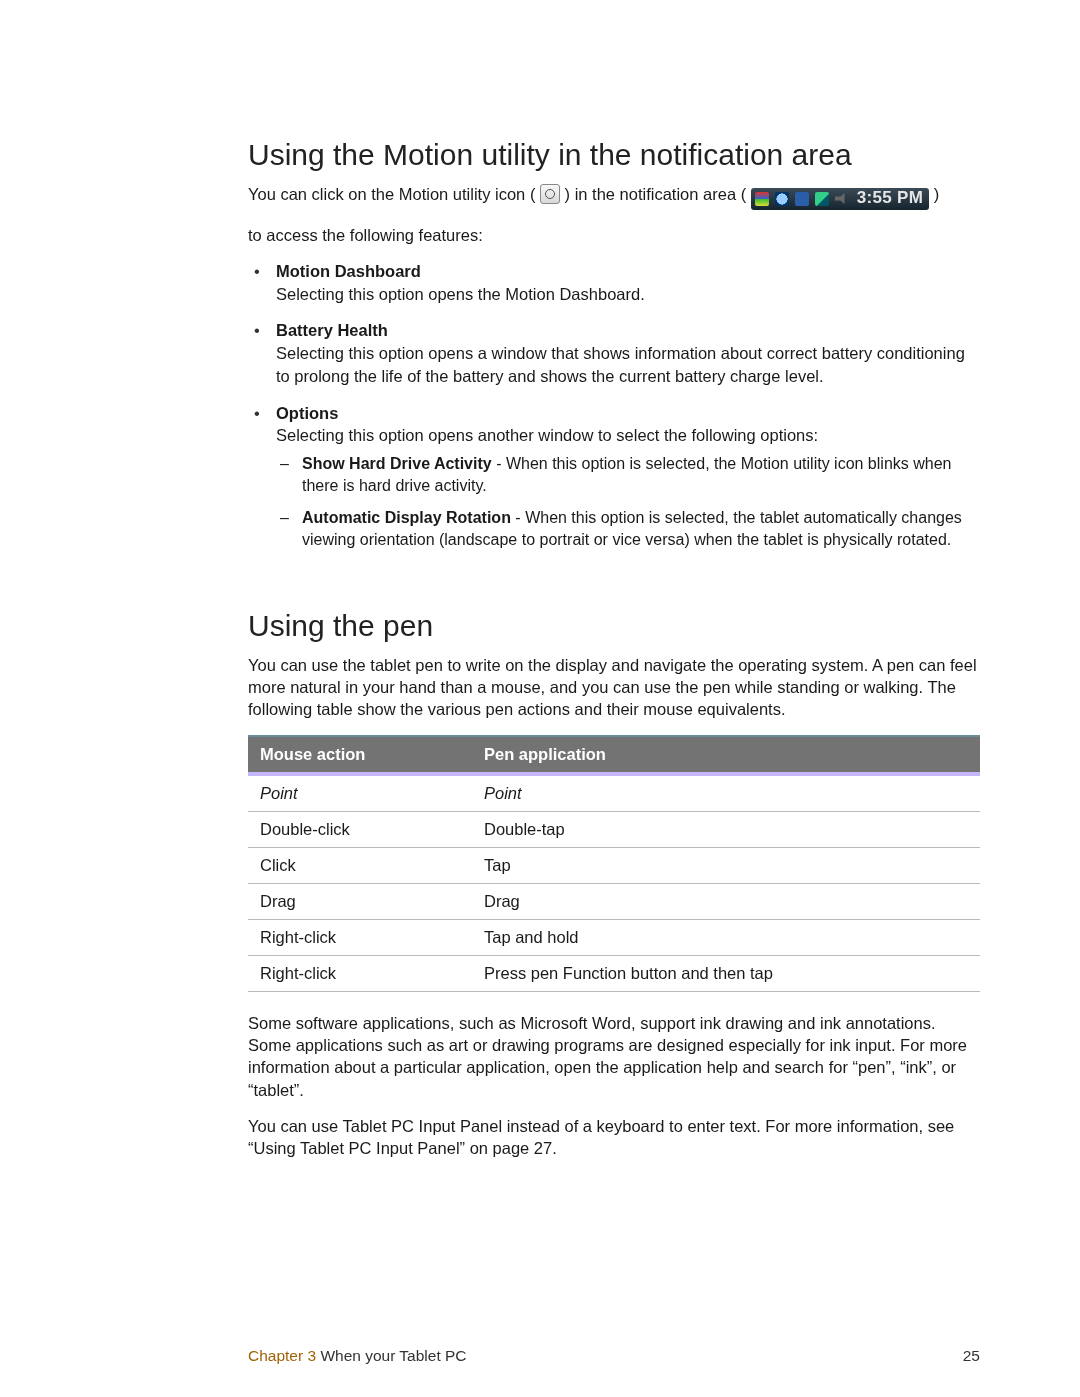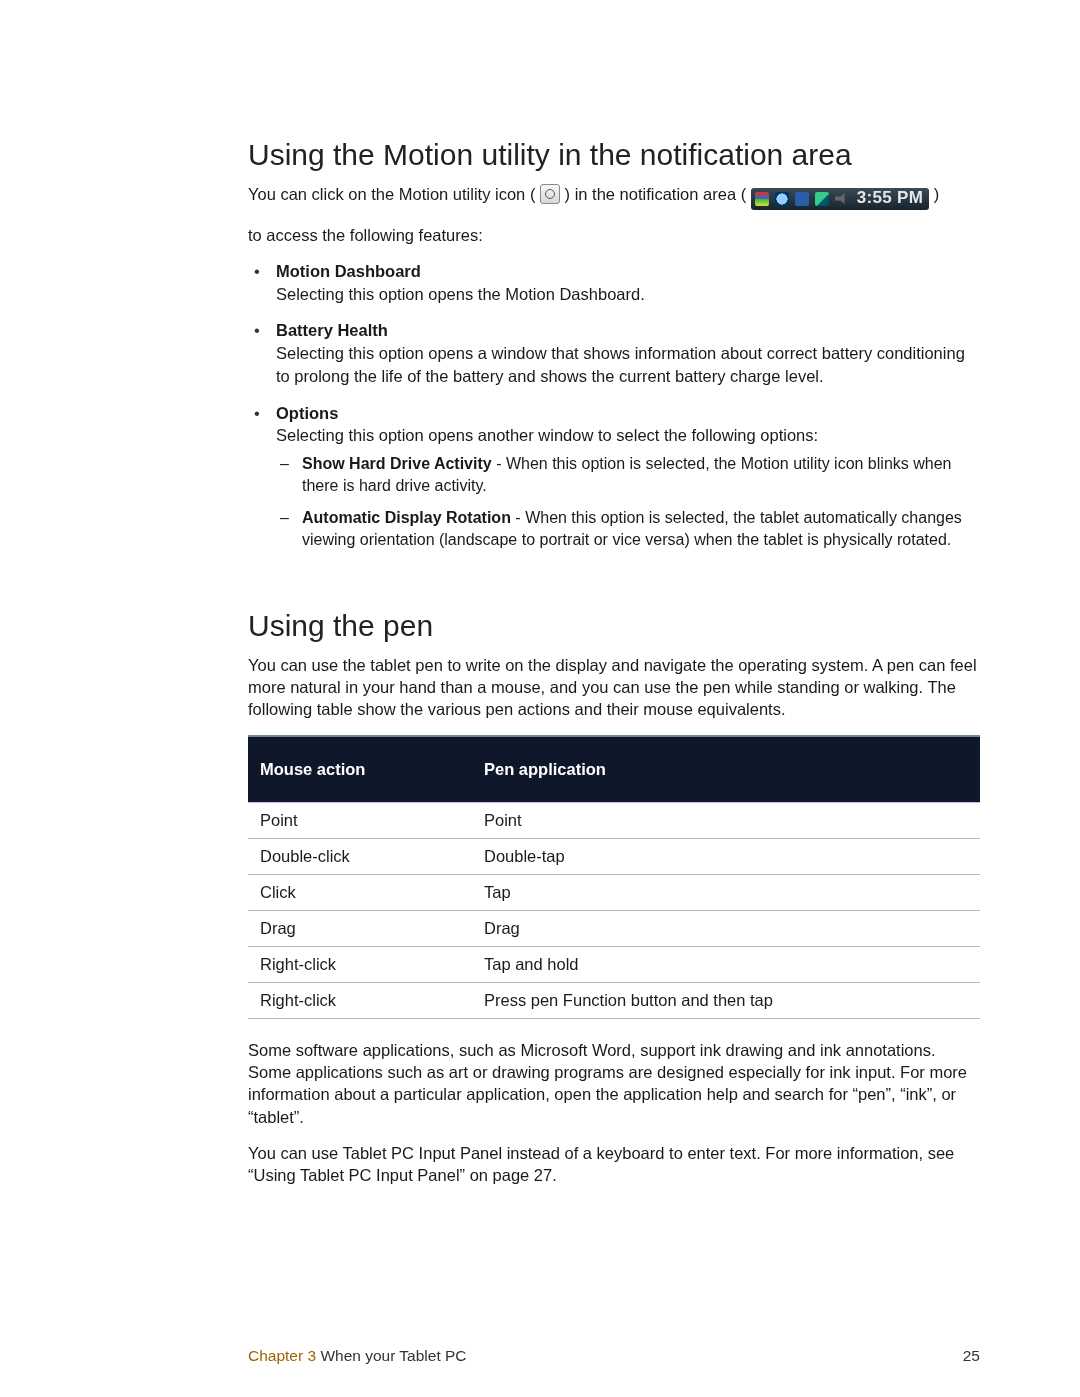--- a/index.html
+++ b/index.html
@@ -118,34 +118,35 @@
 
 .sec2 { margin-top: 58px; }
 
 table.pen {
   border-collapse: collapse;
   width: 100%;
   margin: 14px 0 20px 0;
   font-size: 16.5px;
 }
 table.pen thead th{
-  background:#0f172a;
+  background:#737373;
   color:#fff;
   font-weight:700;
   text-align:left;
-  padding:23px 12px;
+  padding:8px 12px;
   border-top: 2px solid #6f8a97;
 }
 table.pen thead th:first-child{ width: 200px; }
 table.pen tbody td{
   padding:8px 12px;
   border-bottom:1px solid #b9b9b9;
 }
 table.pen tbody tr:first-child td{
-  border-top:1px solid #c4b5fd;
+  border-top:4px solid #c4b5fd;
+  font-style:italic;
 }
 
 .footer{
   position:absolute;
   left:248px;
   right:100px;
   bottom:60px;
   font-size:15.5px;
   color:#333;
   display:flex;

